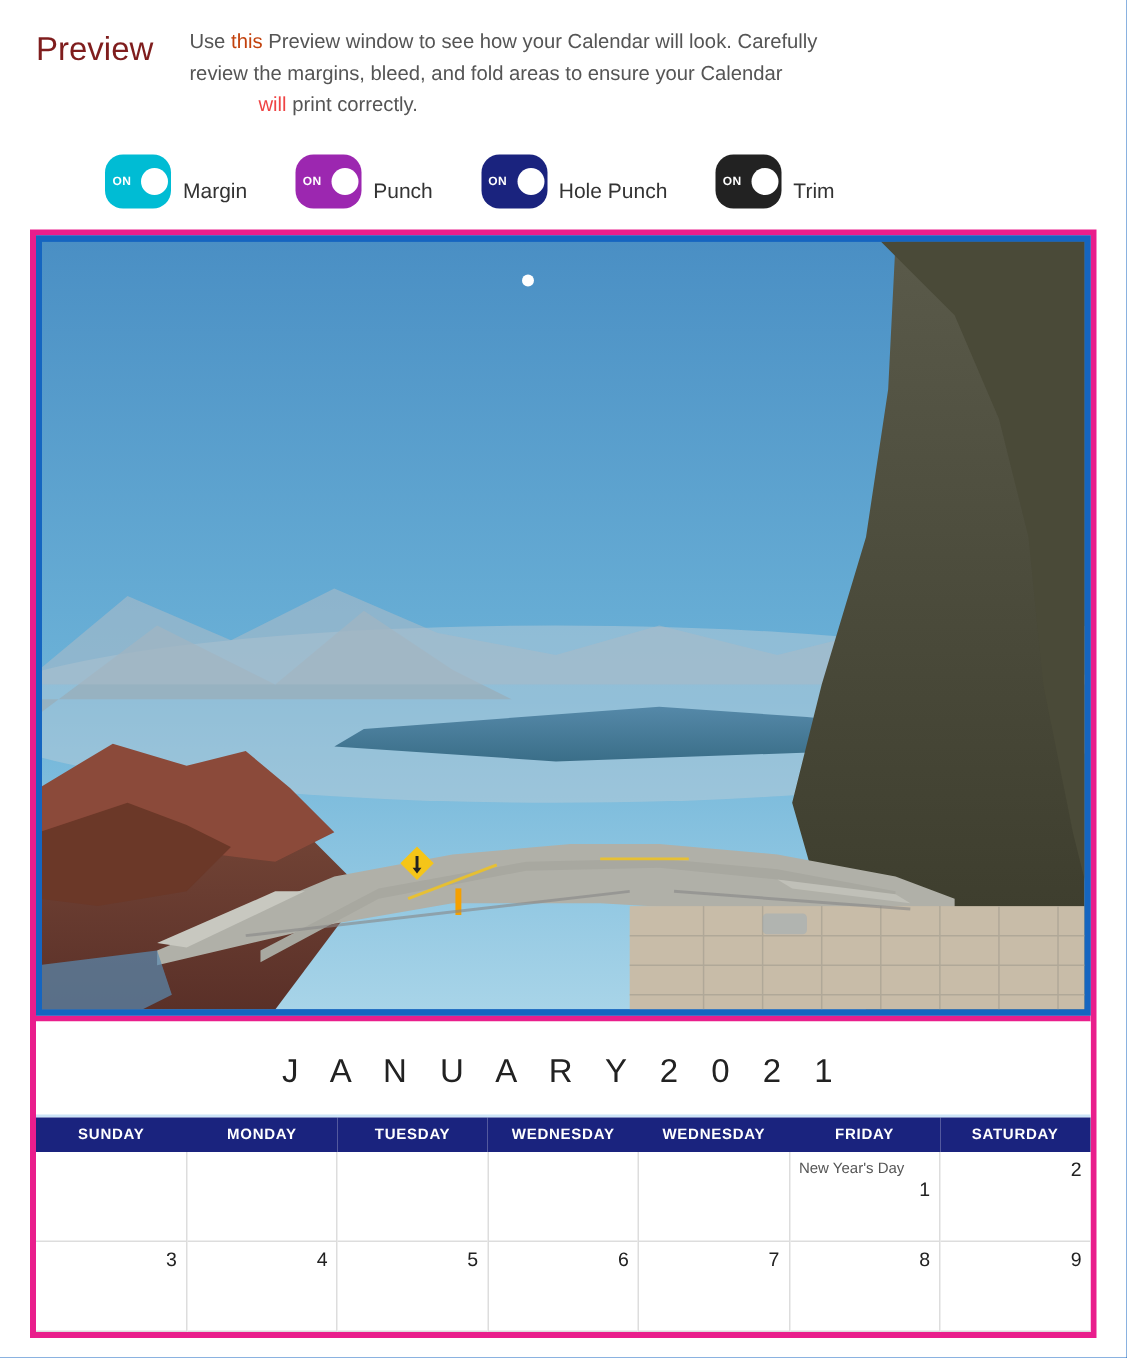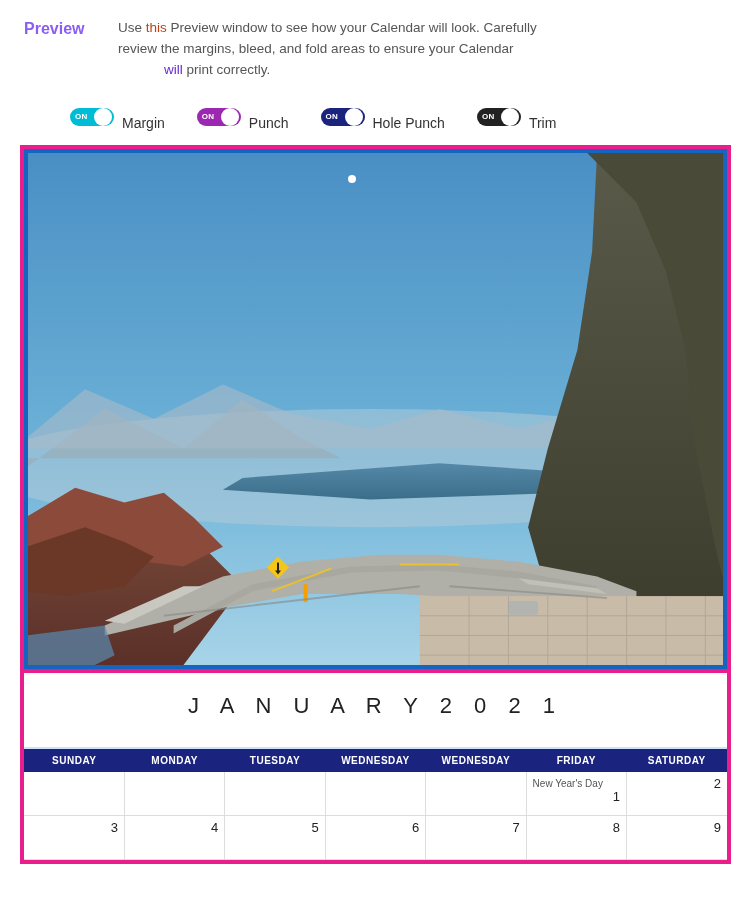--- a/index.html
+++ b/index.html
@@ -12,34 +12,34 @@
     }
 
     
     .header {
       padding: 18px 24px 12px 24px;
       display: flex;
       align-items: flex-start;
       gap: 24px;
     }
     .header-title {
-      font-size: 16px;
-      font-weight: bold;
-      color: #8b5cf6;
+      font-size: 22px;
+      font-weight: normal;
+      color: #7f1d1d;
       min-width: 70px;
       margin-top: 2px;
     }
     .header-desc {
       font-size: 13.5px;
       color: #555;
       line-height: 1.55;
       max-width: 460px;
     }
     .header-desc .link-this { color: #c2410c; }
-    .header-desc .link-will { color: #6d28d9; margin-left: 46px; }
+    .header-desc .link-will { color: #ef4444; margin-left: 46px; }
 
     
     .toggles-row {
       display: flex;
       align-items: center;
       gap: 32px;
       padding: 10px 24px 14px 70px;
     }
     .toggle-item {
       display: flex;
@@ -51,21 +51,21 @@
       color: #333;
       margin-top: 12px;
     }
 
     
     .toggle-switch {
       display: inline-flex;
       align-items: center;
       border-radius: 12px;
       width: 44px;
-      height: 18px;
+      height: 36px;
       padding: 2px;
       position: relative;
       cursor: pointer;
     }
     .toggle-switch .on-text {
       font-size: 8px;
       font-weight: bold;
       color: #fff;
       position: absolute;
       left: 5px;
@@ -132,21 +132,21 @@
       border-top: 4px solid #e91e8c;
       padding: 0;
     }
 
     .month-title {
       text-align: center;
       font-size: 22px;
       font-weight: 300;
       letter-spacing: 8px;
       color: #222;
-      padding: 20px 0 28px;
+      padding: 20px 0 16px;
       border-bottom: 2px solid #cce4f7;
       background: #fff;
     }
 
     .calendar-grid {
       width: 100%;
       border-collapse: collapse;
     }
 
     .calendar-grid thead tr {
@@ -159,21 +159,21 @@
       padding: 6px 0;
       text-align: center;
       letter-spacing: 0.5px;
     }
     .calendar-grid tbody tr {
       border-bottom: 1px solid #ddd;
     }
     .calendar-grid tbody td {
       border-right: 1px solid #ddd;
       vertical-align: top;
-      height: 44px;
+      height: 60px;
       padding: 4px 6px;
       width: calc(100% / 7);
       font-size: 13px;
       margin-top: 44px;
     }
     .calendar-grid tbody td:last-child {
       border-right: none;
     }
     .day-number {
       text-align: right;

